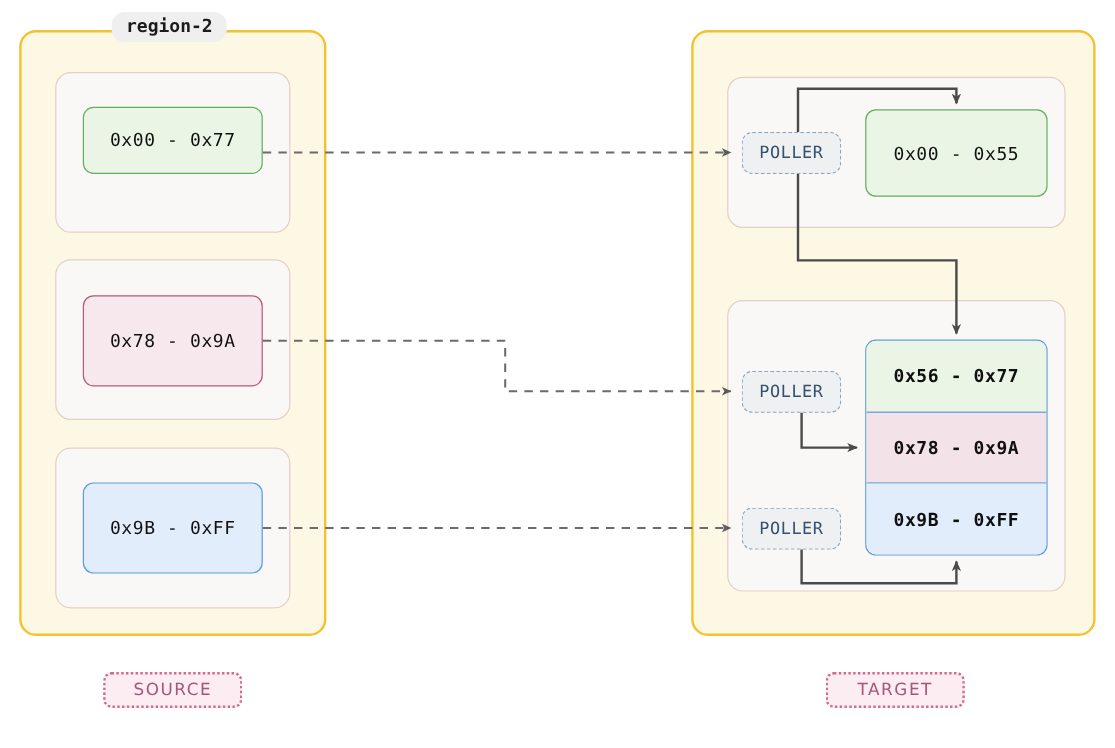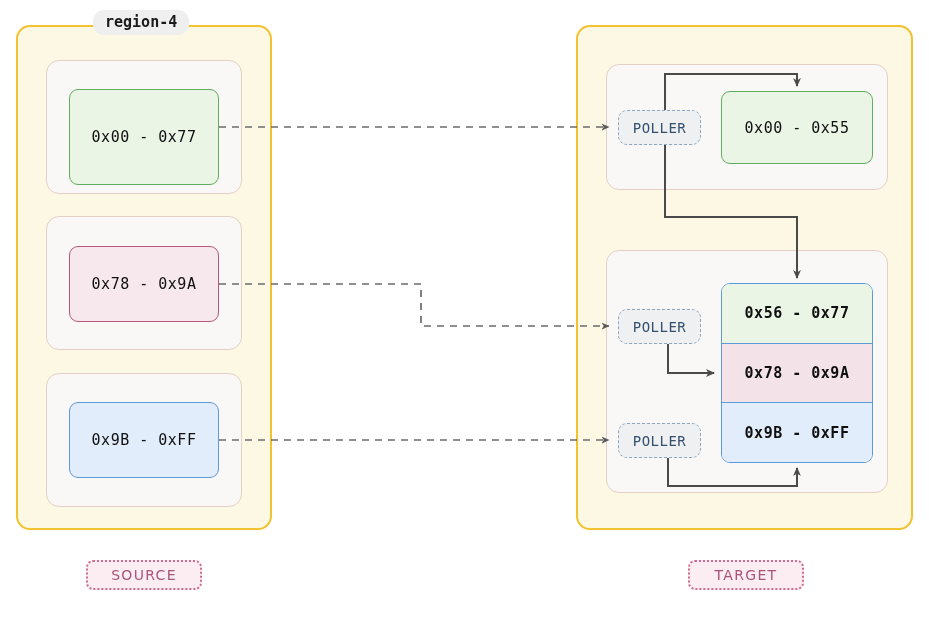--- a/index.html
+++ b/index.html
@@ -133,24 +133,24 @@
     </defs>
 
     <path class="dashed-edge" d="M219,127 L609,127" marker-end="url(#arrowDashed)"></path>
 
     <path class="dashed-edge" d="M219,284 L421,284 L421,326 L609,326" marker-end="url(#arrowDashed)"></path>
 
     <path class="dashed-edge" d="M219,440 L609,440" marker-end="url(#arrowDashed)"></path>
   </svg>
 
   <div class="region" style="left:16px;top:25px;width:256px;height:505px;"></div>
-  <div class="region-label" style="left:93px;top:10px;">region-4</div>
+  <div class="region-label" style="left:93px;top:10px;">region-2</div>
 
   <div class="subbox" style="left:46px;top:60px;width:196px;height:134px;"></div>
-  <div class="range green" style="left:69px;top:89px;width:150px;height:96px;">0x00 - 0x77</div>
+  <div class="range green" style="left:69px;top:89px;width:150px;height:56px;">0x00 - 0x77</div>
 
   <div class="subbox" style="left:46px;top:216px;width:196px;height:134px;"></div>
   <div class="range pink" style="left:69px;top:246px;width:150px;height:76px;">0x78 - 0x9A</div>
 
   <div class="subbox" style="left:46px;top:373px;width:196px;height:134px;"></div>
   <div class="range blue" style="left:69px;top:402px;width:150px;height:76px;">0x9B - 0xFF</div>
 
   <div class="region" style="left:576px;top:25px;width:337px;height:505px;"></div>
 
   <div class="subbox" style="left:606px;top:64px;width:282px;height:126px;"></div>

